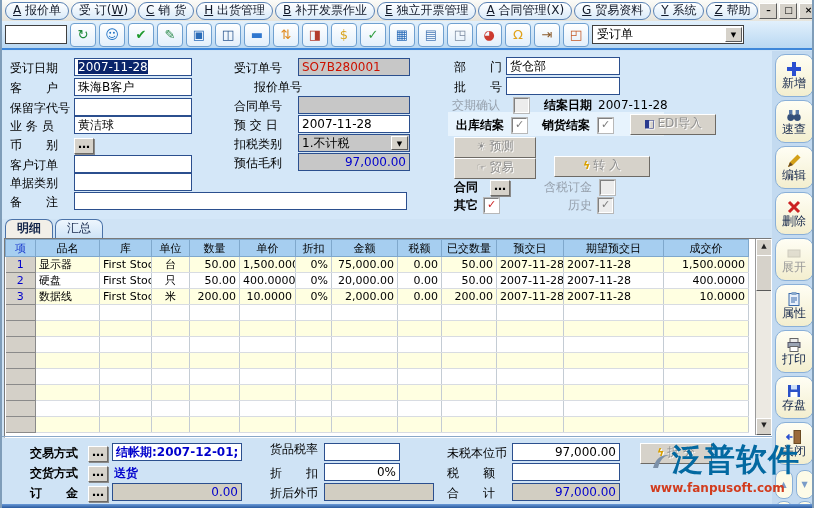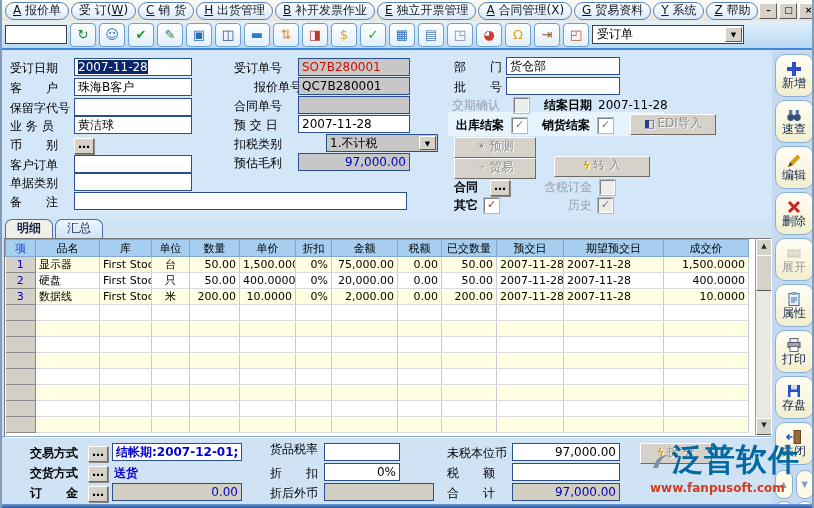--- a/index.html
+++ b/index.html
@@ -202,27 +202,26 @@
       <span class="lbl" style="left:8px;top:106px;">客户订单</span>
       <div class="field" style="left:72px;top:104px;width:118px;"></div>
       <span class="lbl" style="left:8px;top:124px;">单据类别</span>
       <div class="field" style="left:72px;top:122px;width:118px;"></div>
       <span class="lbl" style="left:8px;top:143px;">备　　注</span>
       <div class="field" style="left:72px;top:141px;width:333px;"></div>
 
       <span class="lbl" style="left:232px;top:9px;">受订单号</span>
       <div class="field ro red" style="left:296px;top:7px;width:112px;">SO7B280001</div>
       <span class="lbl" style="left:232px;top:28px;margin-left:20px;">报价单号</span>
-      <div class="field ro" style="left:296px;top:26px;width:112px;">QC7B280001</div>
       <span class="lbl" style="left:232px;top:47px;">合同单号</span>
       <div class="field ro" style="left:296px;top:45px;width:112px;"></div>
       <span class="lbl" style="left:232px;top:66px;">预 交 日</span>
       <div class="field" style="left:296px;top:64px;width:112px;">2007-11-28</div>
       <span class="lbl" style="left:232px;top:85px;">扣税类别</span>
-      <div class="field ro" style="left:296px;top:83px;width:112px;margin-left:28px;">
+      <div class="field ro" style="left:296px;top:83px;width:112px;">
         <span>1.不计税</span>
         <span class="dd-btn">▼</span>
       </div>
       <span class="lbl" style="left:232px;top:104px;">预估毛利</span>
       <div class="field ro right blue" style="left:296px;top:102px;width:112px;">97,000.00</div>
 
       <span class="lbl" style="left:452px;top:8px;">部　　门</span>
       <div class="field" style="left:504px;top:6px;width:114px;">货仓部</div>
       <span class="lbl" style="left:452px;top:28px;">批　　号</span>
       <div class="field" style="left:504px;top:26px;width:114px;"></div>

